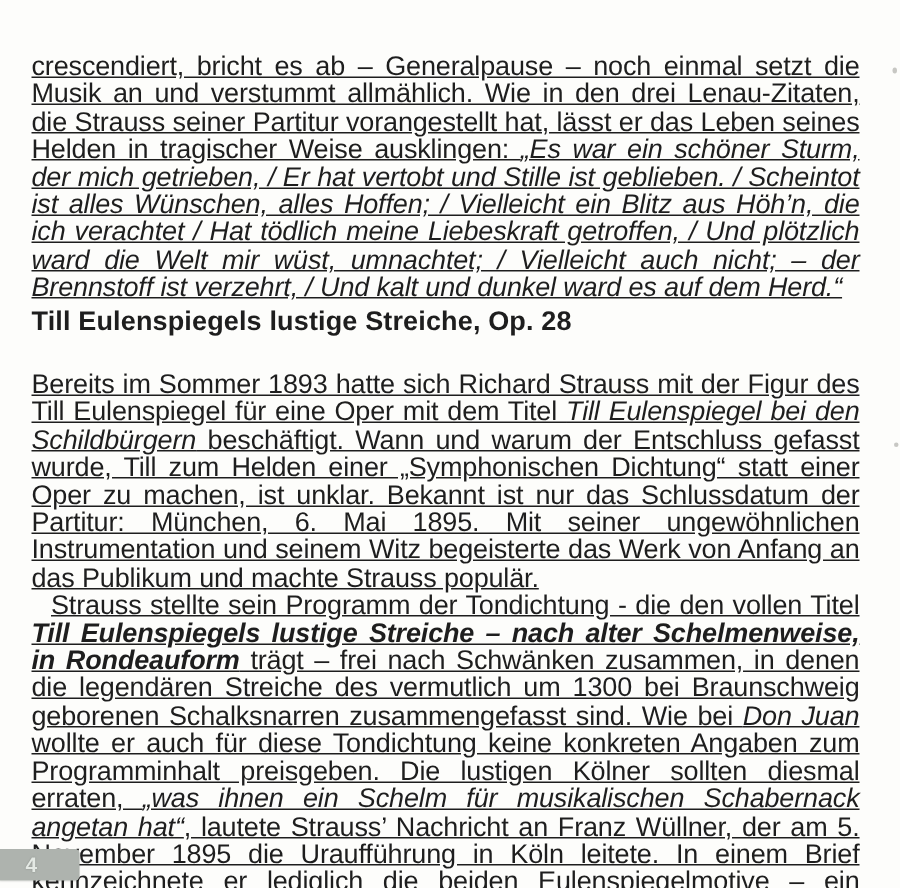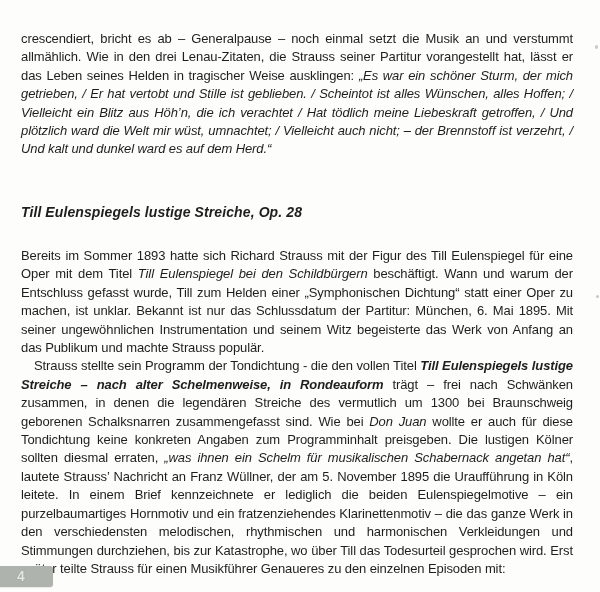--- a/index.html
+++ b/index.html
@@ -9,35 +9,35 @@
     height: 592px;
     background: var(--background, #fdfdfb);
     overflow: hidden;
     font-family: "Liberation Sans", sans-serif;
     color: var(--text, #1e1e1e);
   }
   .textblock {
     position: absolute;
     left: 21px;
     width: 552px;
-    font-size: 13px;
+    font-size: 18px;
     line-height: 18.4px;
     text-align: justify;
     letter-spacing: -0.1px;
+    text-decoration: underline;
   }
   .textblock p { margin: 0; }
   #p1 { top: 17px; }
   .heading {
     position: absolute;
     left: 21px;
     top: 204px;
     margin: 0;
-    font-size: 14px;
+    font-size: 18px;
     font-weight: bold;
-    font-style: italic;
     letter-spacing: 0.1px;
   }
   #p23 { top: 247px; }
   .indent { text-indent: 13px; }
   .it { font-style: italic; }
   .bi { font-style: italic; font-weight: bold; }
   .pagenum-box {
     position: absolute;
     left: 0;
     top: 566px;

